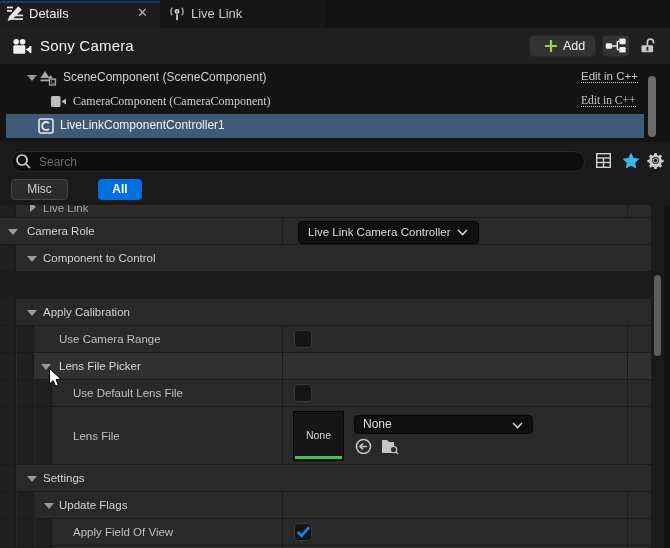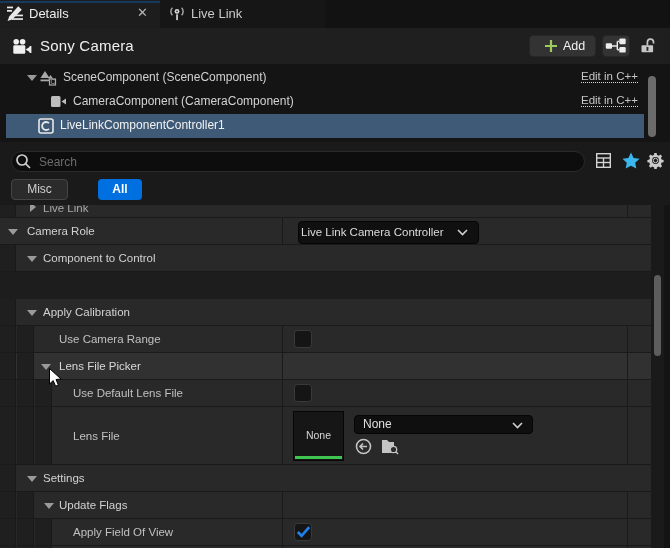--- a/index.html
+++ b/index.html
@@ -125,21 +125,21 @@
         <path d="M 6 2 L 10.5 9 L 1.5 9 Z"></path>
         <path d="M 11.5 6 L 14 9.5 L 9 9.5 Z"></path>
         <rect x="1.5" y="10.5" width="9" height="1.8"></rect>
       </g>
       <rect x="10.5" y="10" width="6" height="6" fill="none" stroke="#a9a9a9" stroke-width="1.2"></rect>
       <text x="11.6" y="15.2" font-size="6.5" fill="#a9a9a9" font-family="Liberation Sans">C</text>
     </svg>
     <div class="ttext" style="left:63px;">SceneComponent (SceneComponent)</div>
     <div class="edit-cpp">Edit in C++</div>
   </div>
-  <div class="abs trow" id="trow2" style="top:90px;">
+  <div class="abs trow" id="trow2" style="top:90px;font-family:Liberation Serif, serif;">
     <svg style="position:absolute;left:51px;top:5px" width="16" height="13" viewBox="0 0 16 13">
       <rect x="0" y="1" width="9.5" height="11" rx="1.5" fill="#bdbdbd"></rect>
       <path d="M 10.5 6.5 L 15 3.5 L 15 9.5 Z" fill="#bdbdbd"></path>
     </svg>
     <div class="ttext" style="left:73px;">CameraComponent (CameraComponent)</div>
     <div class="edit-cpp">Edit in C++</div>
   </div>
   <div class="abs trow" id="trow3" style="top:114px;">
     <svg style="position:absolute;left:32px;top:4px" width="16" height="16" viewBox="0 0 16 16">
       <rect x="1" y="1" width="14" height="14" rx="2" fill="none" stroke="#e8e8e8" stroke-width="1.6"></rect>
@@ -183,21 +183,21 @@
       <div class="g1"></div>
       <div class="arrow-r" style="left:30px; top:10px;"></div>
       <div class="plabel" style="left:43px; top:9.6px; transform:none; color:#a8a8a8;">Live Link</div>
       <div class="split2"></div>
     </div>
 
     <div class="prow" style="top:13px; height:27px;">
       <div class="arrow-d" style="left:8px; top:11px;"></div>
       <div class="plabel" style="left:27px; color:#d2d2d2;">Camera Role</div>
       <div class="split"></div>
-      <div style="position:absolute; left:298px; top:3px; width:181px; height:23px; background:#101010; border:1px solid #050505; border-radius:4px; color:#dcdcdc; font-size:11.5px; line-height:20px; padding-left:2px;">Live Link Camera Controller
+      <div style="position:absolute; left:298px; top:3px; width:181px; height:23px; background:#101010; border:1px solid #050505; border-radius:4px; color:#dcdcdc; font-size:11.5px; line-height:20px; padding-left:9px;">Live Link Camera Controller
         <svg style="position:absolute; right:10px; top:7px;" width="11" height="7" viewBox="0 0 11 7">
             <path d="M 1 1 L 5.5 5.5 L 10 1" stroke="#d0d0d0" stroke-width="1.6" fill="none"></path>
           </svg>
       </div>
     </div>
 
     <div class="prow" style="top:40px; height:27px;">
       <div class="g1"></div>
       <div class="arrow-d" style="left:27px; top:11px;"></div>
       <div class="plabel" style="left:43px; color:#d2d2d2;">Component to Control</div>

